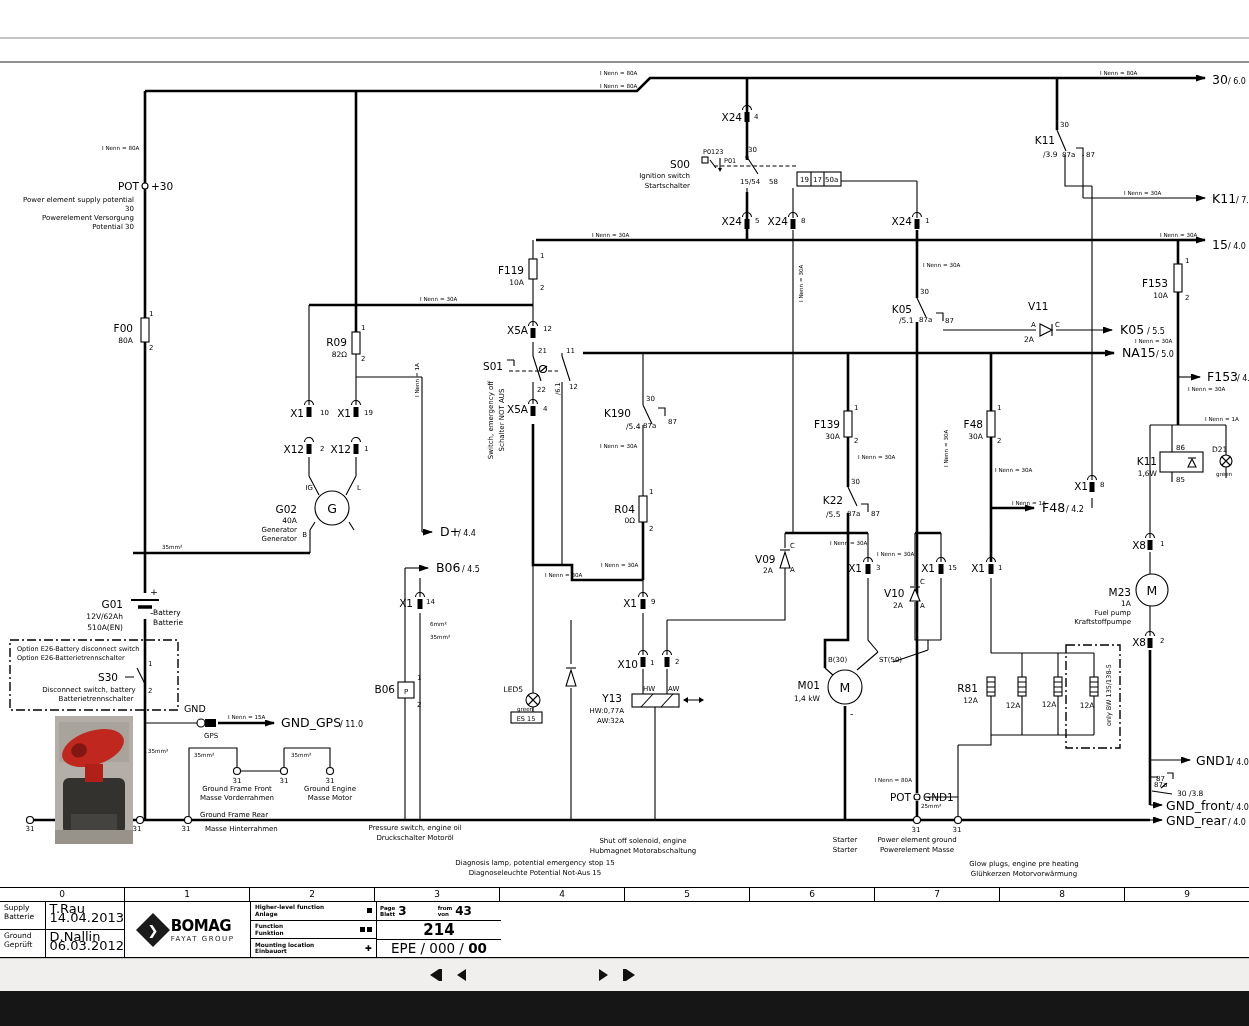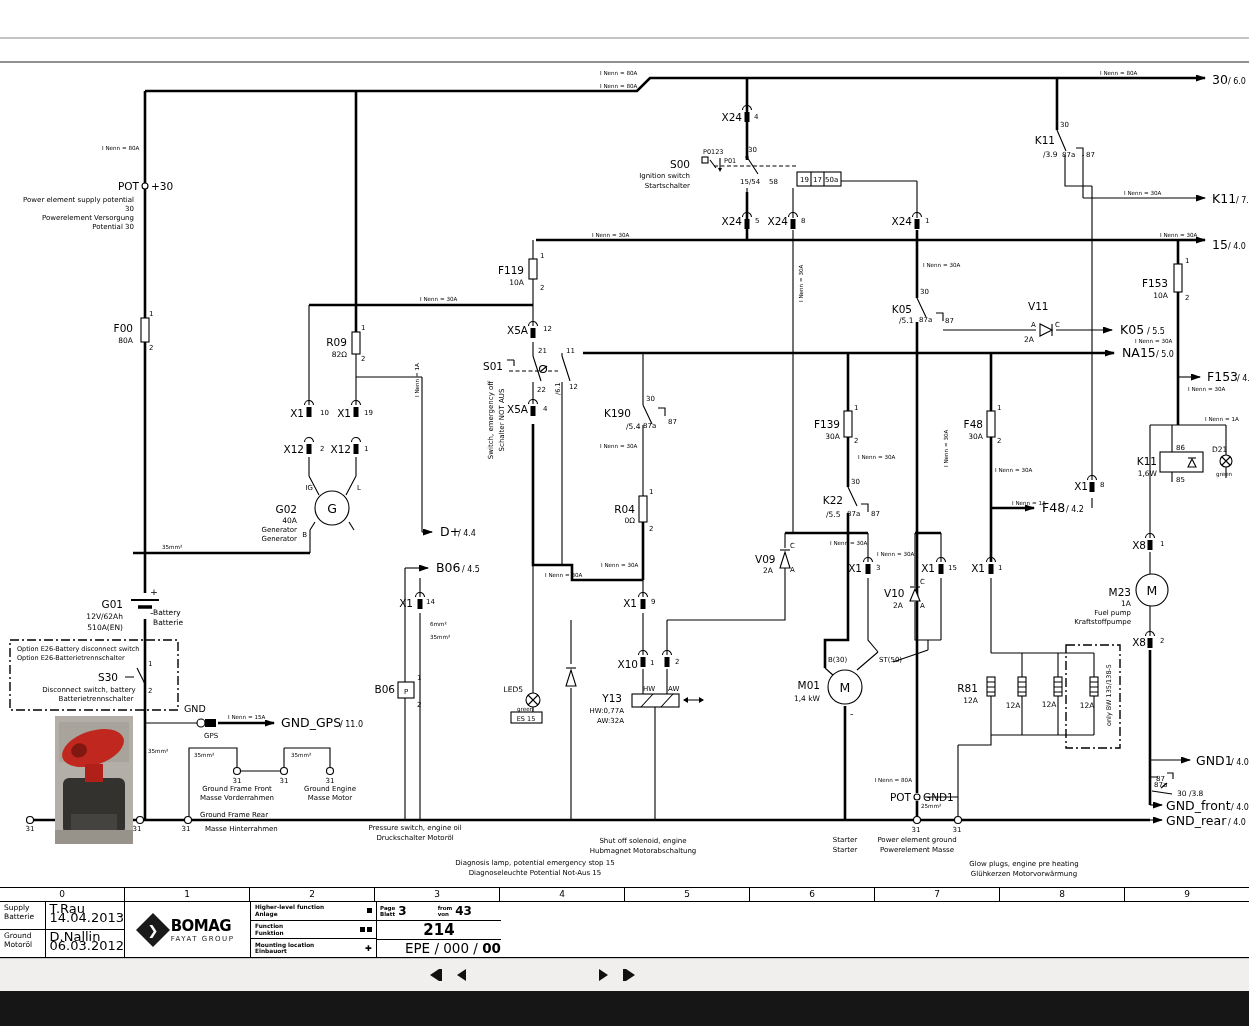--- a/index.html
+++ b/index.html
@@ -30,21 +30,21 @@
   .cB{width:249px;border-right:1px solid #000;padding:3px 0 0 8px;font-size:17px;font-weight:bold;line-height:24px}
   .cC{width:125px;border-right:1px solid #000;display:flex;align-items:center;justify-content:center;gap:6px}
   .cD{width:500px;border-right:1px solid #000;padding:2px 0 0 8px;font-size:14.5px;line-height:24px}
   .cE{width:125px;border-right:1px solid #000;display:flex;flex-direction:column}
   .cEr{flex:1;display:flex;align-items:center;border-bottom:1px solid #000;padding:0 4px;justify-content:space-between}
   .cEr:last-child{border-bottom:none}
   .cEl{font-size:5.8px;line-height:6.5px;font-weight:bold}
   .cF{width:124px;display:flex;flex-direction:column}
   .cFr1{height:18px;border-bottom:1px solid #000;display:flex;align-items:center;padding:0 3px;gap:3px}
   .cFr2{height:19px;border-bottom:1px solid #000;text-align:center;font-size:15px;font-weight:bold;line-height:18px}
-  .cFr3{flex:1;text-align:right;font-size:13.5px;line-height:17px}
+  .cFr3{flex:1;text-align:center;font-size:13.5px;line-height:17px}
   .tiny2{font-size:5.5px;line-height:6px;font-weight:bold}
   .big{font-size:12px;font-weight:bold}
   .sq{display:inline-block;width:5px;height:5px;background:#000;margin-left:2px}
   .logo-d{width:24px;height:24px;background:#1a1a1a;transform:rotate(45deg);display:flex;
     align-items:center;justify-content:center;color:#fff;font-weight:bold}
   .logo-d span{transform:rotate(-45deg);font-size:13px}
   .bword{font-size:15px;font-weight:700;letter-spacing:-.5px;line-height:18px}
   .bsub{font-size:7px;letter-spacing:1.5px;color:#222}
   
   #toolbar{position:absolute;left:0;top:958px;width:1249px;height:33px;background:#f0efed;
@@ -552,21 +552,21 @@
     <div class="hcell">8</div>
     <div class="hcell">9</div>
   </div>
   <div class="mrow">
     <div class="cA">
       <div class="cAr">
         <div class="cAl"><span>Supply</span><br><span>Batterie</span></div>
         <div class="cAv"><span>T.Rau</span><br><span>14.04.2013</span></div>
       </div>
       <div class="cAr">
-        <div class="cAl"><span>Ground</span><br><span>Motoröl</span></div>
+        <div class="cAl"><span>Ground</span><br><span>Geprüft</span></div>
         <div class="cAv"><span>D.Nallin</span><br><span>06.03.2012</span></div>
       </div>
     </div>
     <div class="cC">
       <div class="logo-d">
             <span>❯</span>
           </div>
       <div>
         <div class="bword">BOMAG</div>
         <div class="bsub">FAYAT GROUP</div>

